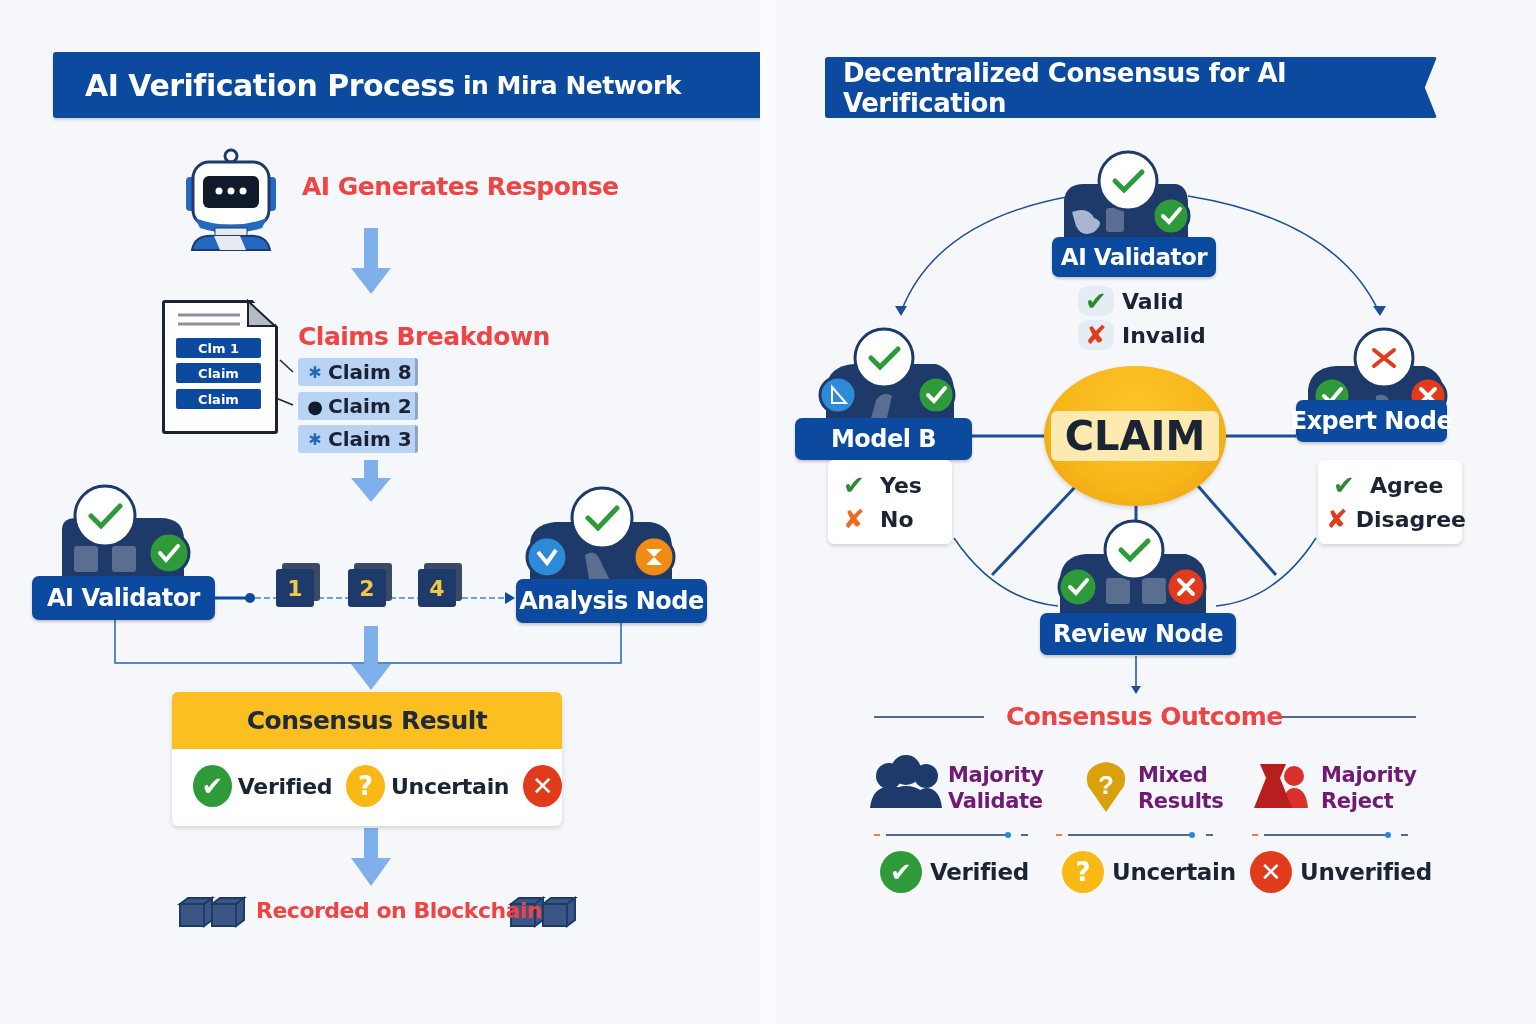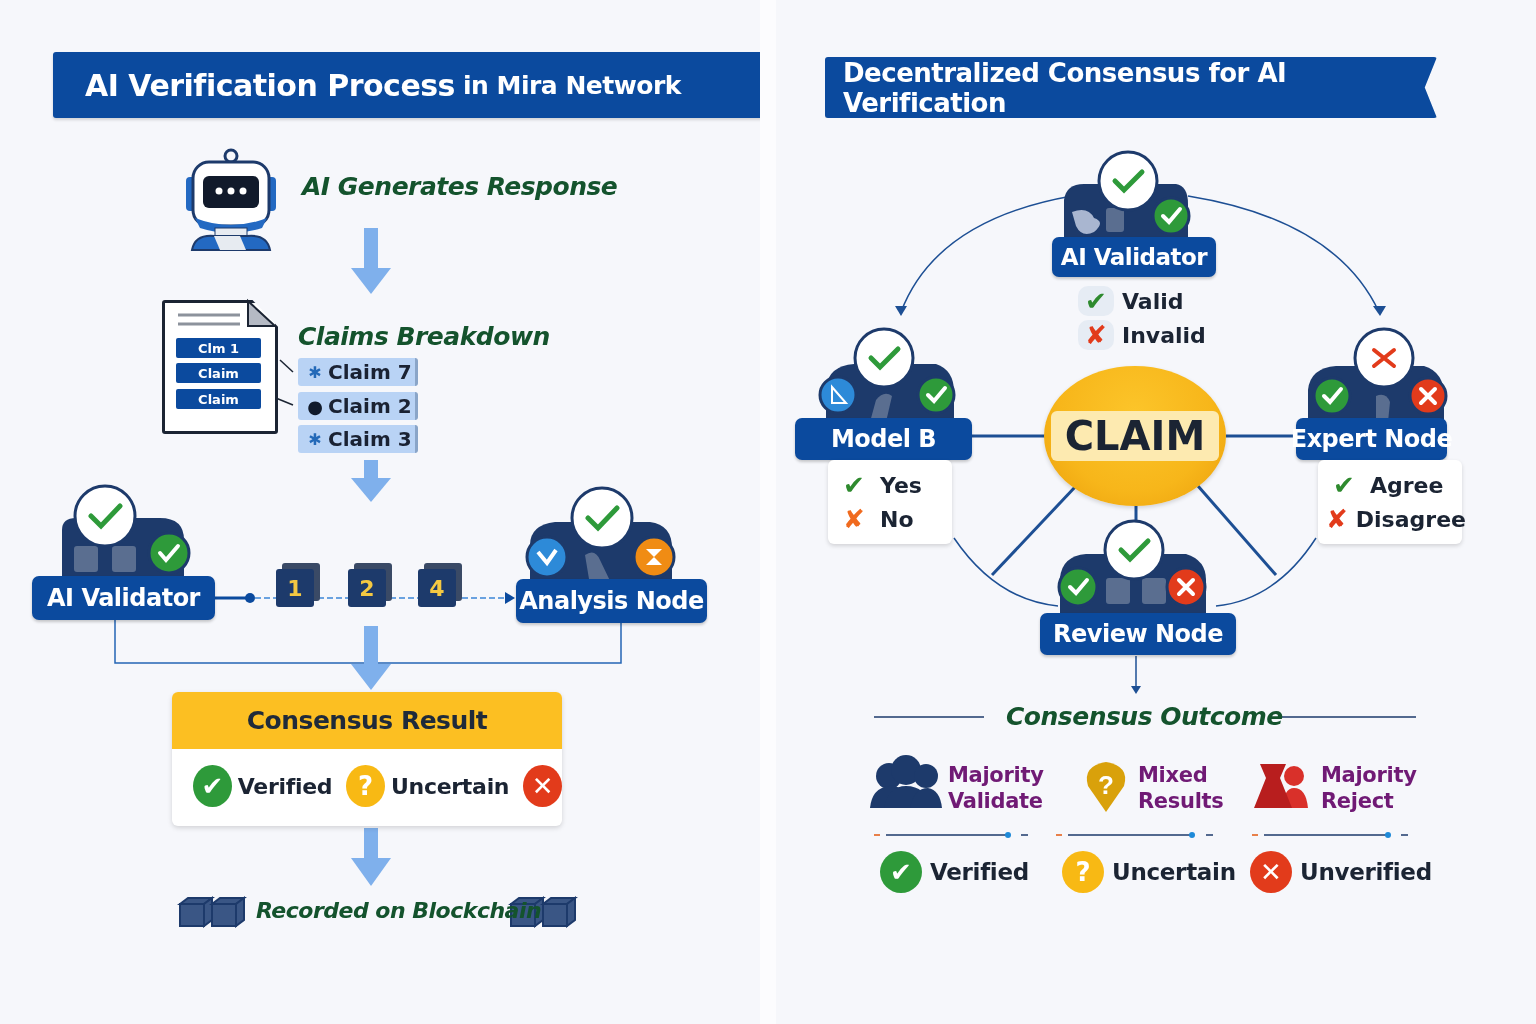--- a/index.html
+++ b/index.html
@@ -5,21 +5,21 @@
   html,body{margin:0;padding:0;}
   body{width:1536px;height:1024px;position:relative;overflow:hidden;background:#f6f7fb;font-family:"DejaVu Sans","Liberation Sans",sans-serif;color:#1b2433;}
   .panel{position:absolute;top:0;height:1024px;background:#f6f7fb;}
   #left-panel{left:0;width:760px;}
   #right-panel{left:776px;width:760px;}
   #divider{position:absolute;left:760px;top:0;width:16px;height:1024px;background:#fcfcfe;}
   .abs{position:absolute;}
   .banner{position:absolute;background:#0b4a9e;color:#fff;font-weight:bold;display:flex;align-items:center;box-shadow:0 2px 3px rgba(0,0,0,.15);border-radius:3px;}
   .banner .big{font-size:30px;letter-spacing:-0.5px;}
   .banner .small{font-size:25px;margin-left:8px;letter-spacing:-0.5px;}
-  .heading{position:absolute;font-weight:bold;color:#14532d;letter-spacing:-0.5px;white-space:nowrap;font-style:italic;}
+  .heading{position:absolute;font-weight:bold;color:#ef4444;letter-spacing:-0.5px;white-space:nowrap;}
   .node-label{position:absolute;background:#0b4a9e;color:#fff;font-weight:bold;border-radius:7px;display:flex;align-items:center;justify-content:center;font-size:24px;letter-spacing:-0.5px;box-shadow:0 2px 3px rgba(0,0,0,.2);white-space:nowrap;}
   .claim-chip{position:absolute;left:298px;width:120px;height:28px;background:#b9d3f5;border-right:3px solid #8aa5c8;border-radius:3px;display:flex;align-items:center;font-weight:bold;font-size:20px;color:#1a2233;padding-left:8px;box-sizing:border-box;}
   .claim-chip .ico{width:18px;display:inline-block;text-align:center;margin-right:4px;color:#2369b8;font-size:16px;}
   .doc-chip{position:absolute;left:176px;width:85px;height:20px;background:#0b4a9e;color:#fff;font-size:13px;font-weight:bold;display:flex;align-items:center;justify-content:center;border-radius:2px;}
   .block{position:absolute;width:44px;height:44px;}
   .block .face{position:absolute;left:0;top:6px;width:38px;height:38px;background:#1d3a6b;border-radius:3px;color:#f4c842;font-weight:bold;font-size:22px;display:flex;align-items:center;justify-content:center;}
   .block .top{position:absolute;left:6px;top:0;width:38px;height:38px;background:#3a4a66;border-radius:3px;}
   .result-card{position:absolute;background:#fff;border-radius:6px;box-shadow:0 2px 5px rgba(0,0,0,.15);}
   .circle{border-radius:50%;display:flex;align-items:center;justify-content:center;color:#fff;font-weight:bold;}
   .green{background:#2e9a3a;}
@@ -94,21 +94,21 @@
     <line x1="178" y1="315" x2="240" y2="315" stroke="#8c929c" stroke-width="3"></line>
     <line x1="178" y1="324" x2="240" y2="324" stroke="#8c929c" stroke-width="3"></line>
   </svg>
   <div class="doc-chip" style="top:338px;">Clm 1</div>
   <div class="doc-chip" style="top:363px;">Claim</div>
   <div class="doc-chip" style="top:389px;">Claim</div>
 
   <div class="heading" style="left:298px;top:322px;font-size:25px;">Claims Breakdown</div>
   <div class="claim-chip" style="top:358px;">
     <span class="ico">✱</span>
-    <span>Claim 7</span>
+    <span>Claim 8</span>
   </div>
   <div class="claim-chip" style="top:392px;">
     <span class="ico" style="color:#111a2b;font-size:18px;">●</span>
     <span>Claim 2</span>
   </div>
   <div class="claim-chip" style="top:425px;">
     <span class="ico">✱</span>
     <span>Claim 3</span>
   </div>
 
@@ -254,21 +254,21 @@
   <svg width="760" height="1024">
     <path d="M532 422 L532 390 Q534 368 560 366 L648 366 Q668 372 668 396 L668 422 Z" fill="#1d3a6b"></path>
     <path d="M600 396 Q610 392 614 402 L612 422 L600 422 Z" fill="#5a6e90"></path>
     <circle cx="608" cy="358" r="29" fill="#fff" stroke="#1d3a6b" stroke-width="3"></circle>
     <path d="M598 350 L618 366 M618 350 L598 366" stroke="#e23b1b" stroke-width="4" stroke-linecap="round"></path>
     <circle cx="556" cy="396" r="18" fill="#2e9a3a" stroke="#1d3a6b" stroke-width="3"></circle>
     <path d="M548 396 L554 402 L565 389" fill="none" stroke="#fff" stroke-width="4" stroke-linecap="round"></path>
     <circle cx="652" cy="396" r="18" fill="#e23b1b" stroke="#1d3a6b" stroke-width="3"></circle>
     <path d="M645 389 L659 403 M659 389 L645 403" stroke="#fff" stroke-width="4" stroke-linecap="round"></path>
   </svg>
-  <div class="node-label" style="left:520px;top:418px;width:151px;height:42px;font-size:24px;">Expert Node</div>
+  <div class="node-label" style="left:520px;top:400px;width:151px;height:42px;font-size:24px;">Expert Node</div>
   <div class="vote-card" style="left:542px;top:460px;width:144px;height:84px;padding:8px 0 0 8px;box-sizing:border-box;">
     <div class="vote-row">
         <span class="mk" style="color:#2e8a2e;">✔</span>
         <span>Agree</span>
       </div>
     <div class="vote-row">
         <span class="mk" style="color:#e23b1b;">✘</span>
         <span>Disagree</span>
       </div>
   </div>

